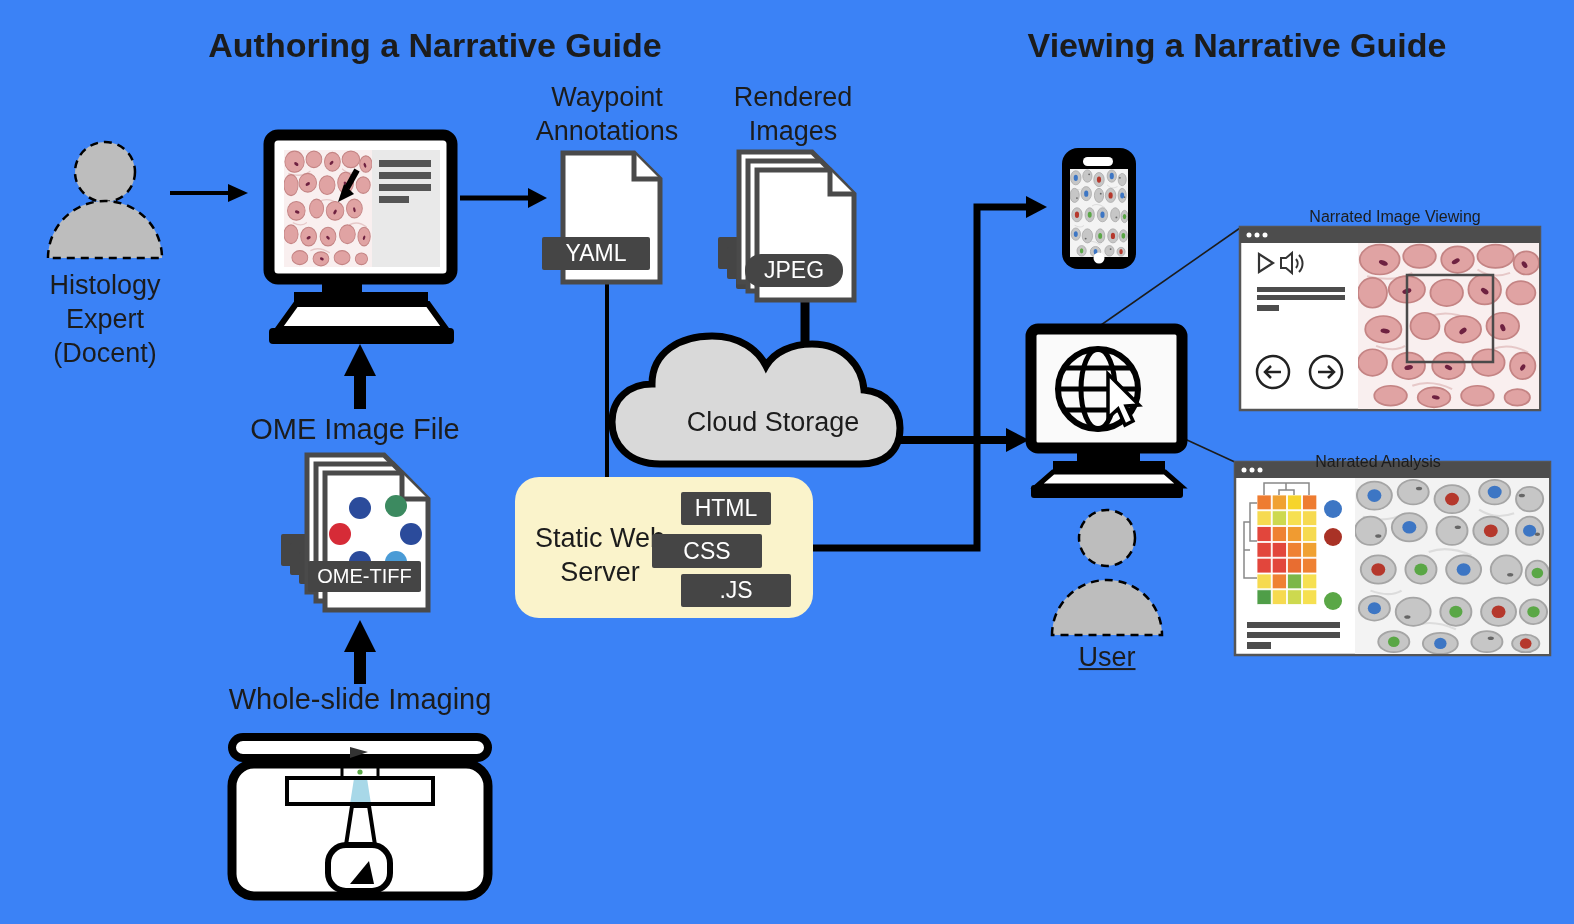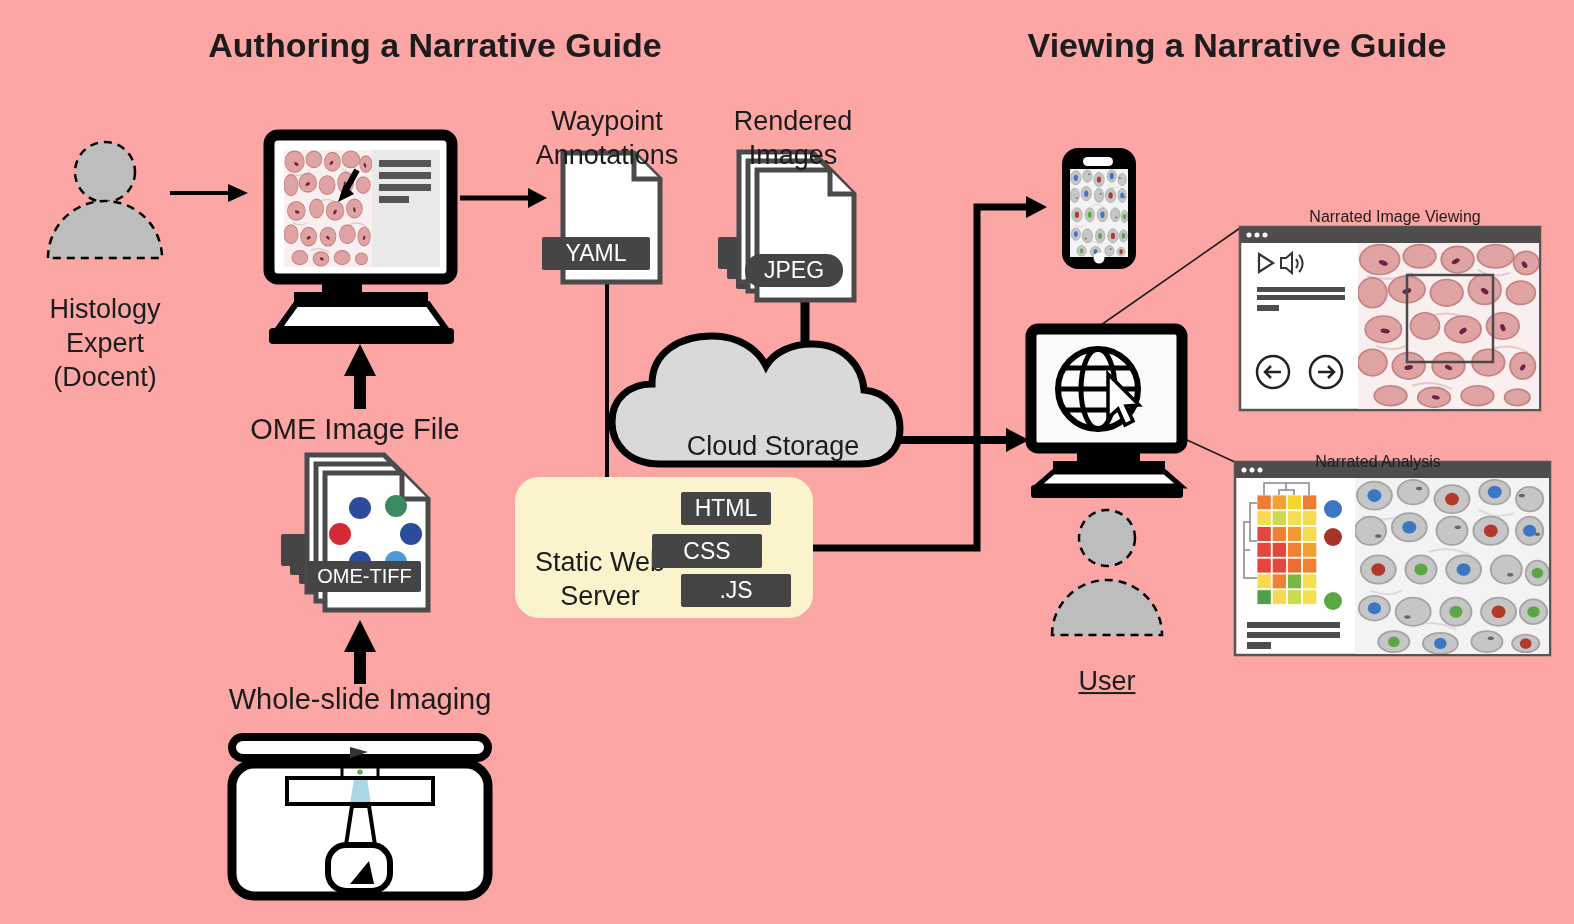--- a/index.html
+++ b/index.html
@@ -1,23 +1,23 @@
 <!DOCTYPE html>
 <html><head>
 <meta charset="utf-8">
 <style>
   html,body{margin:0;padding:0;background:#fff;}
-  #stage{position:relative;width:1574px;height:924px;background:#fca5a5;overflow:hidden;
+  #stage{position:relative;width:1574px;height:924px;background:#3b82f6;overflow:hidden;
          font-family:"Liberation Sans",sans-serif;color:#1c1c1c;}
   #shapes{position:absolute;left:0;top:0;}
   .lbl{position:absolute;white-space:nowrap;transform:translate(-50%,-50%);line-height:1.18;}
   .lblc{position:absolute;text-align:center;transform:translate(-50%,0);line-height:1.26;}
   .t1{font-size:34px;font-weight:bold;}
   .t2{font-size:29px;font-weight:normal;}
-  .t3{font-size:27px;margin-top:24px;}
+  .t3{font-size:27px;}
   .t4{font-size:16px;margin-top:21px;}
   .tag{position:absolute;display:flex;align-items:center;justify-content:center;
        background:#454545;color:#fff;font-size:23px;border-radius:2px;}
   .tag.small{font-size:20px;}
 </style>
 </head>
 <body>
 
 <div id="stage">
 

